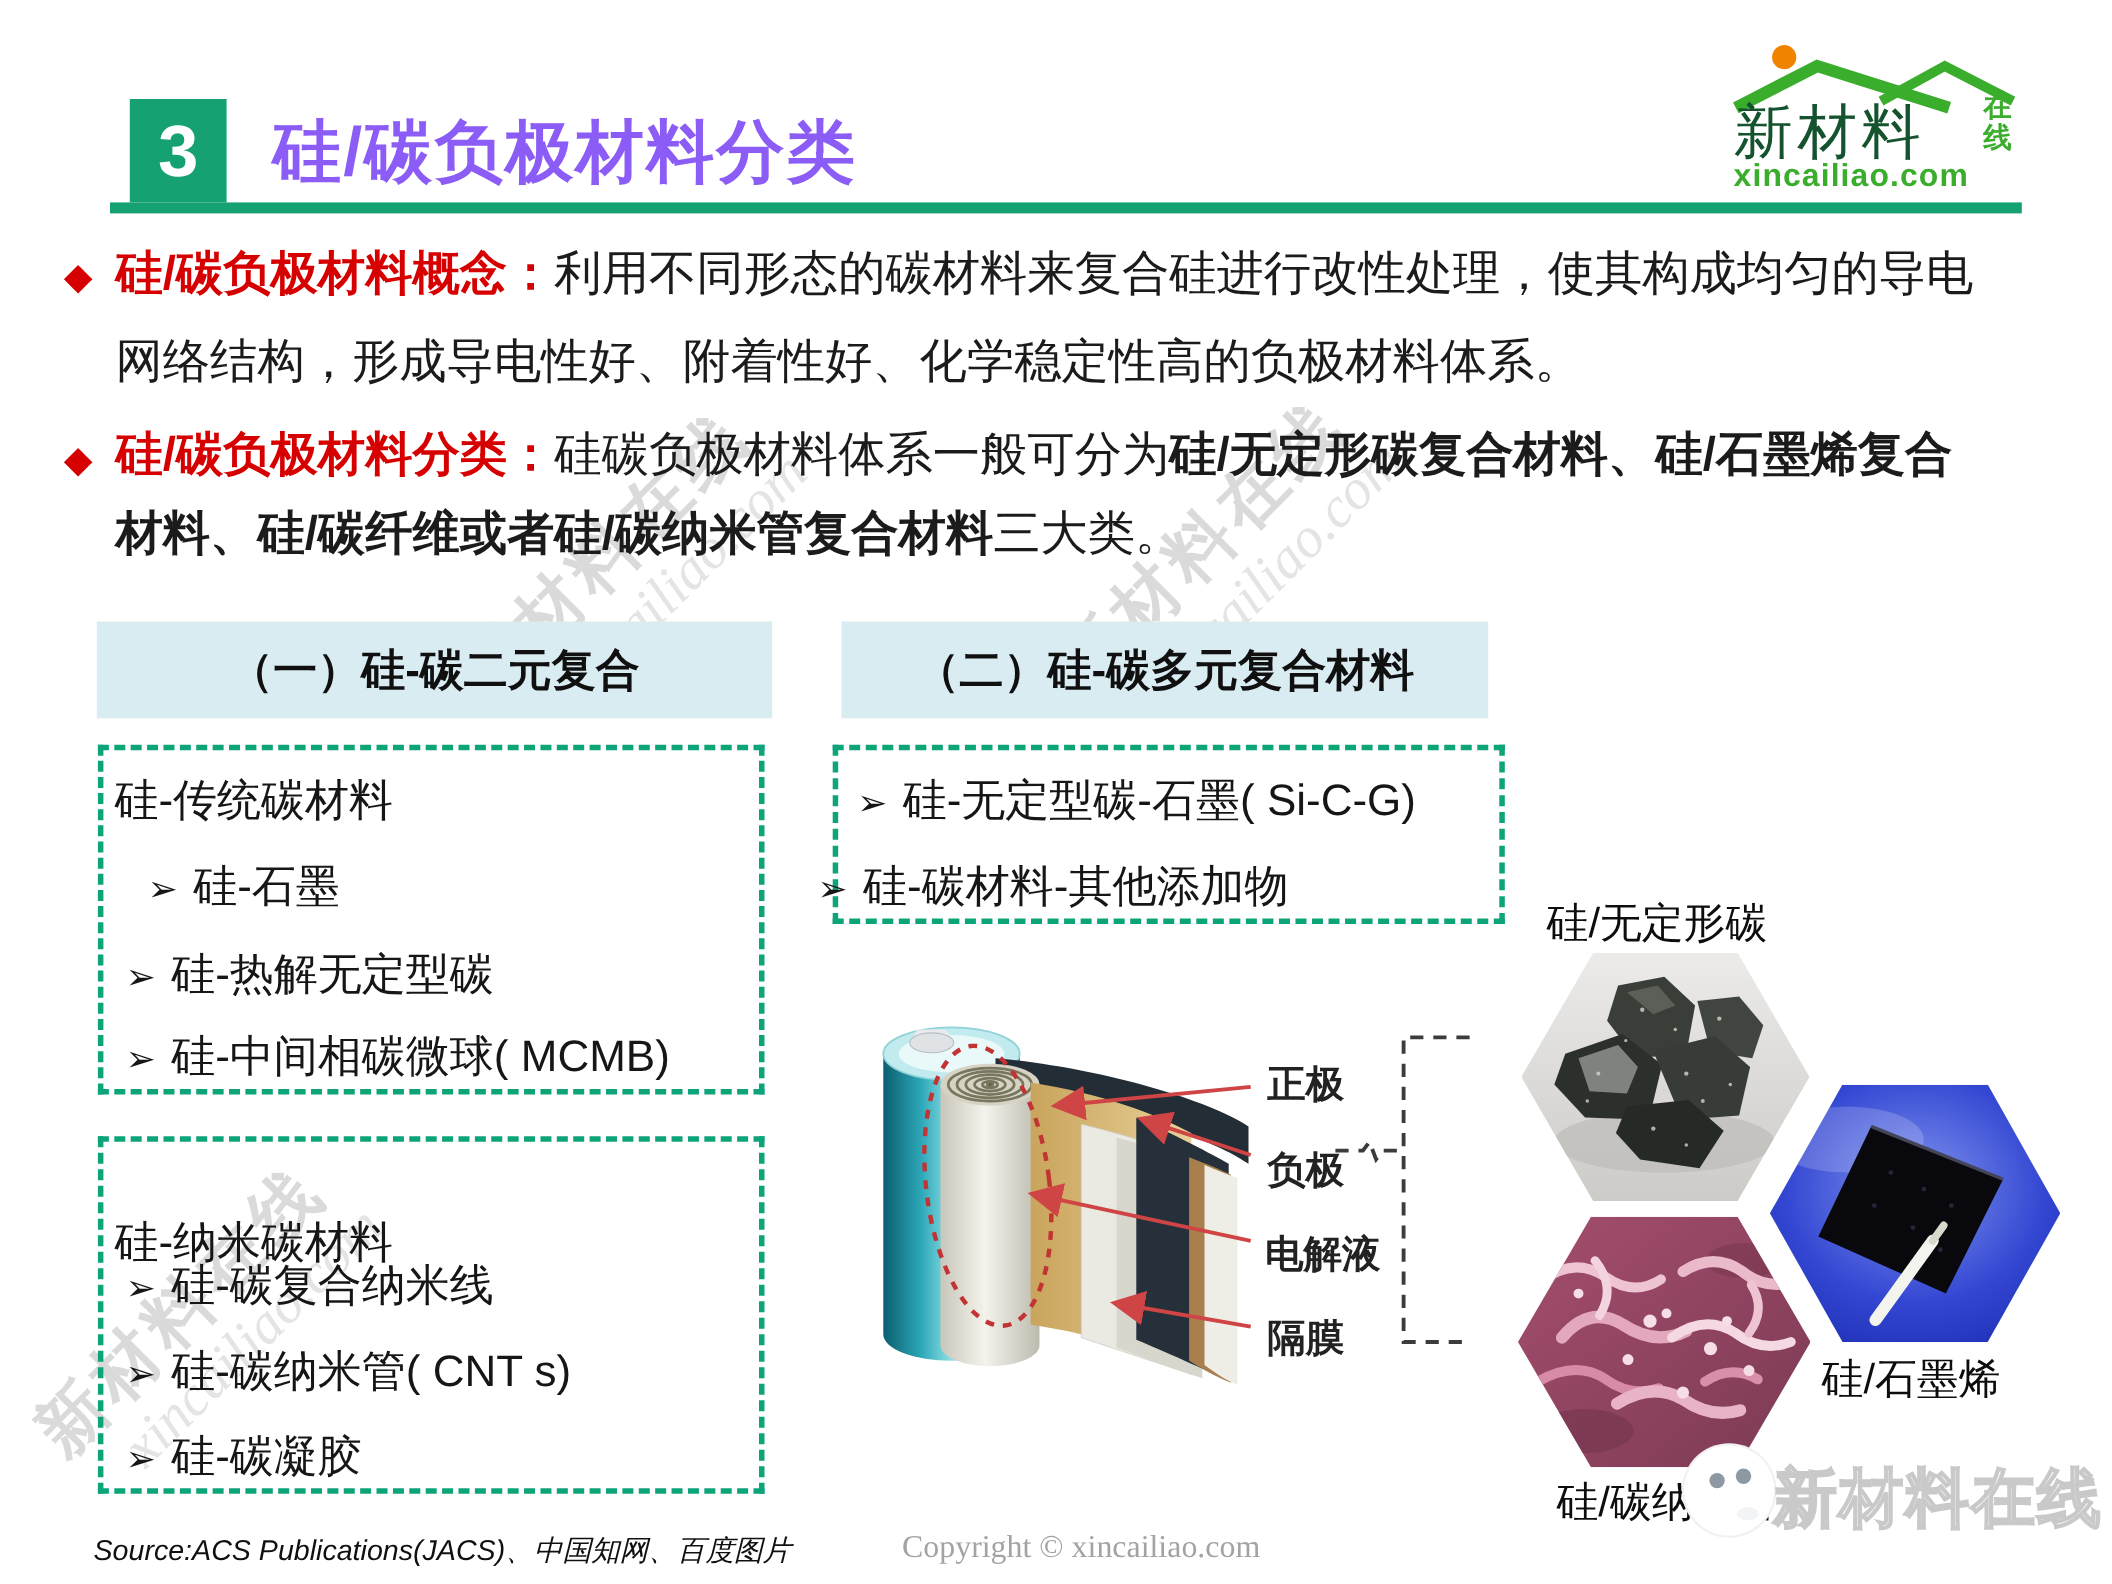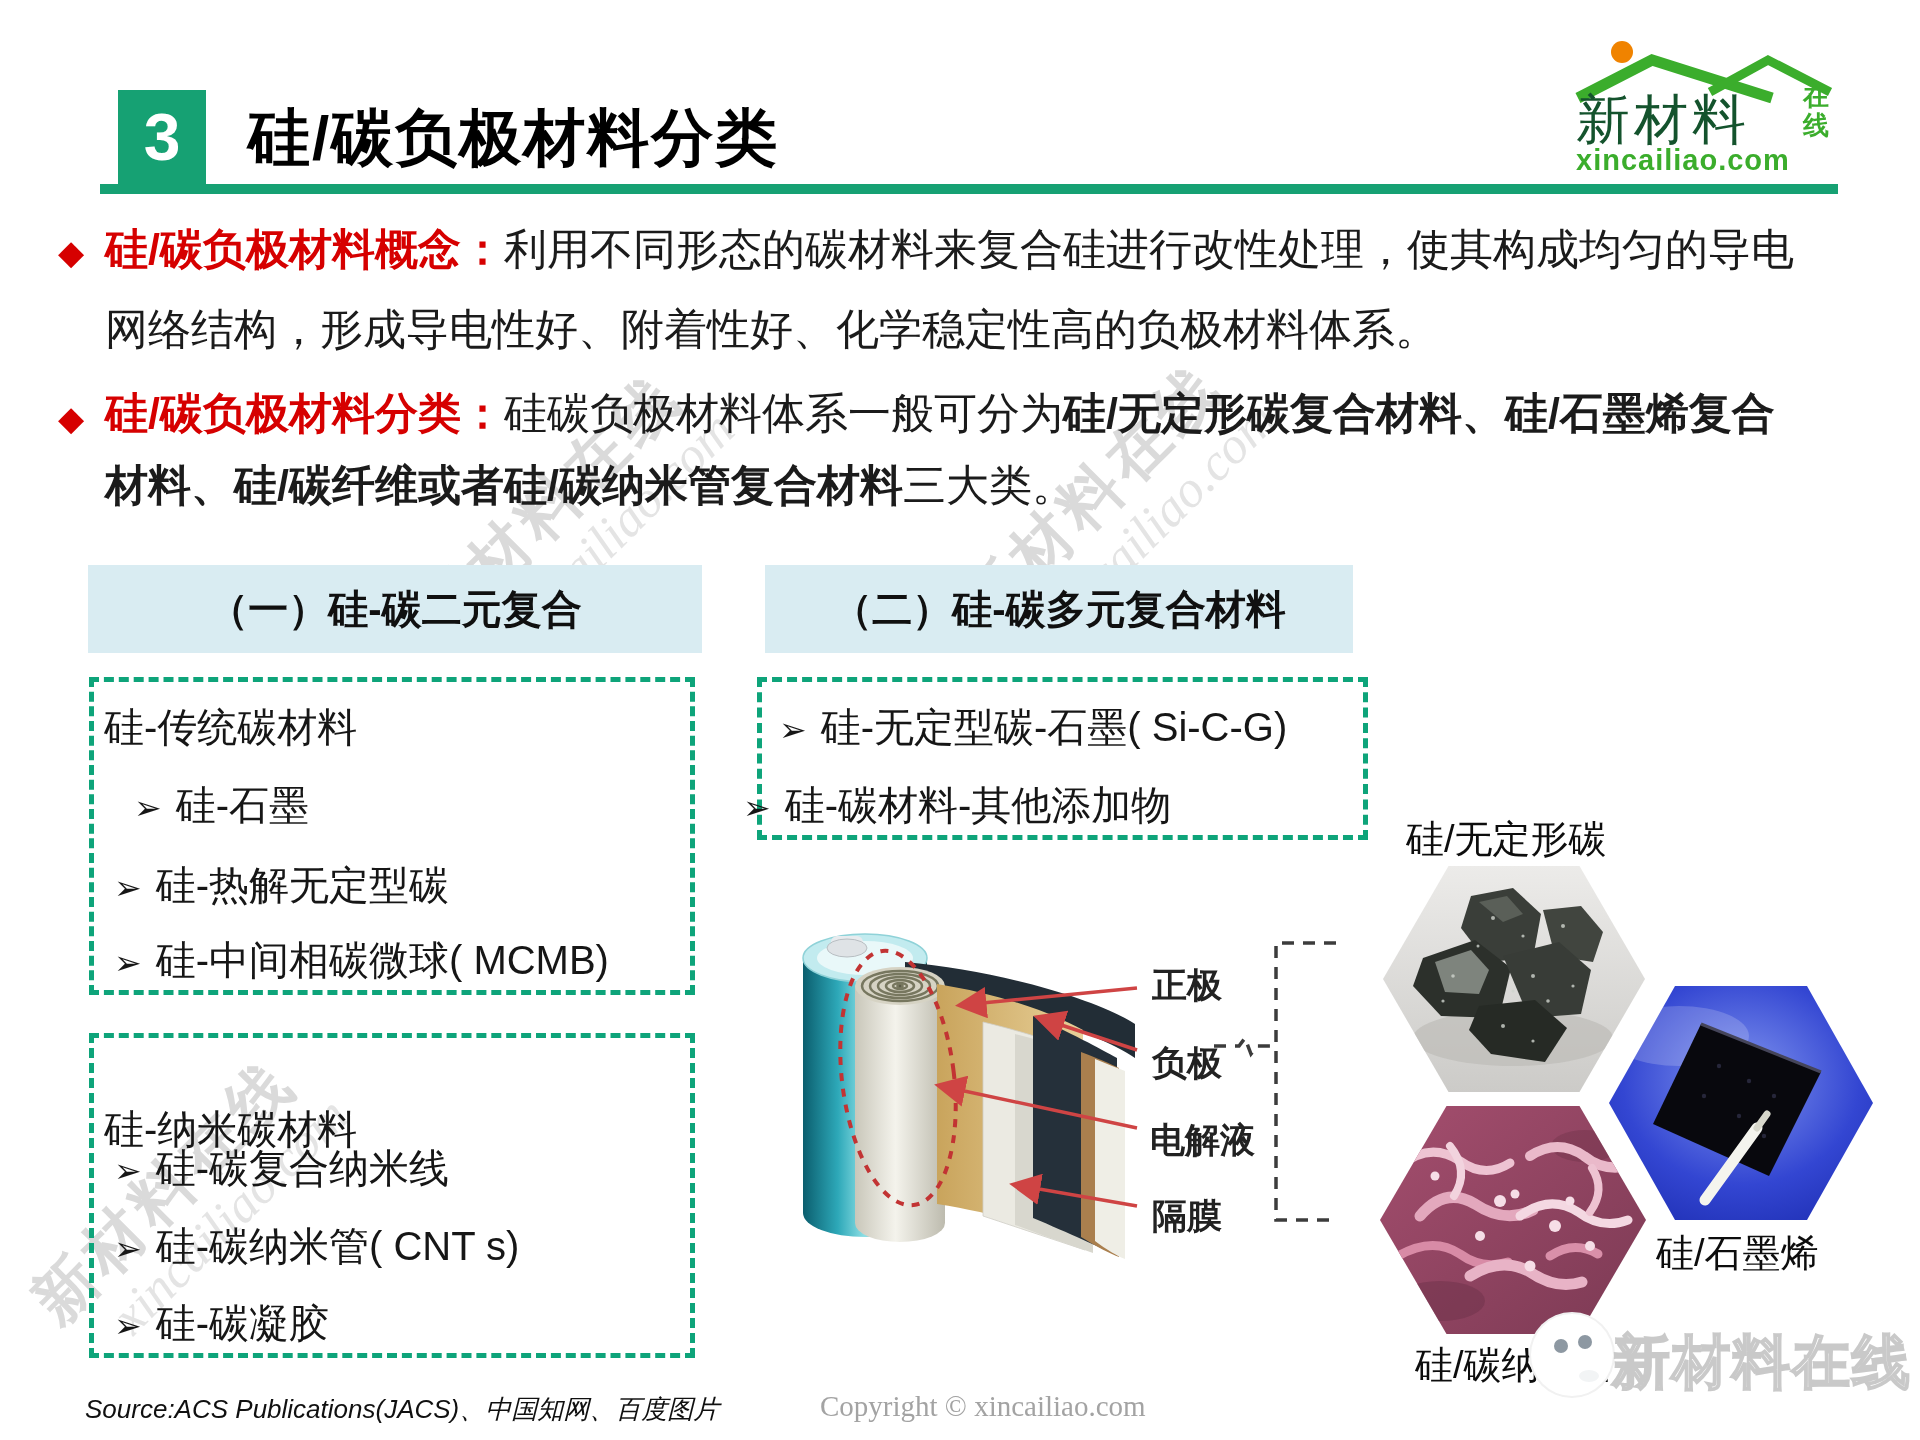--- a/index.html
+++ b/index.html
@@ -10,21 +10,21 @@
 
   
   .wm-block{transform:rotate(-45deg);transform-origin:0 0;}
   .wm-cn{font-size:62px;letter-spacing:6px;color:#dadada;font-weight:700;white-space:nowrap;}
   .wm-en{font-size:52px;font-style:italic;font-family:"Liberation Serif","DejaVu Serif",serif;color:#e4e4e4;margin:-8px 0 0 46px;white-space:nowrap;}
   .wm-outline{font-size:58px;font-weight:800;letter-spacing:2px;color:transparent;-webkit-text-stroke:2px #c9c9c9;white-space:nowrap;}
 
   
   .num-box{left:118px;top:90px;width:88px;height:94px;background:#16A173;color:#fff;
            display:flex;align-items:center;justify-content:center;font-size:66px;font-weight:700;}
-  .slide-title{left:248px;top:96px;font-size:62px;font-weight:900;color:#000000;letter-spacing:2px;white-space:nowrap;}
+  .slide-title{left:248px;top:96px;font-size:62px;font-weight:900;color:#8b5cf6;letter-spacing:2px;white-space:nowrap;}
   .title-rule{left:100px;top:184px;width:1738px;height:10px;background:#16A173;}
 
   
   .logo{left:1560px;top:36px;width:300px;height:150px;}
   .logo-cn{left:16px;top:48px;font-size:54px;font-weight:400;color:#14532d;letter-spacing:4px;white-space:nowrap;}
   .logo-vert{left:240px;top:46px;width:32px;font-size:26px;font-weight:900;color:#3BAD2C;line-height:29px;text-align:center;}
   .logo-domain{left:16px;top:108px;font-size:29px;font-weight:800;color:#3BAD2C;letter-spacing:1px;white-space:nowrap;}
 
   
   .b-line{font-size:43px;color:#1b1b1b;line-height:1.08;}

